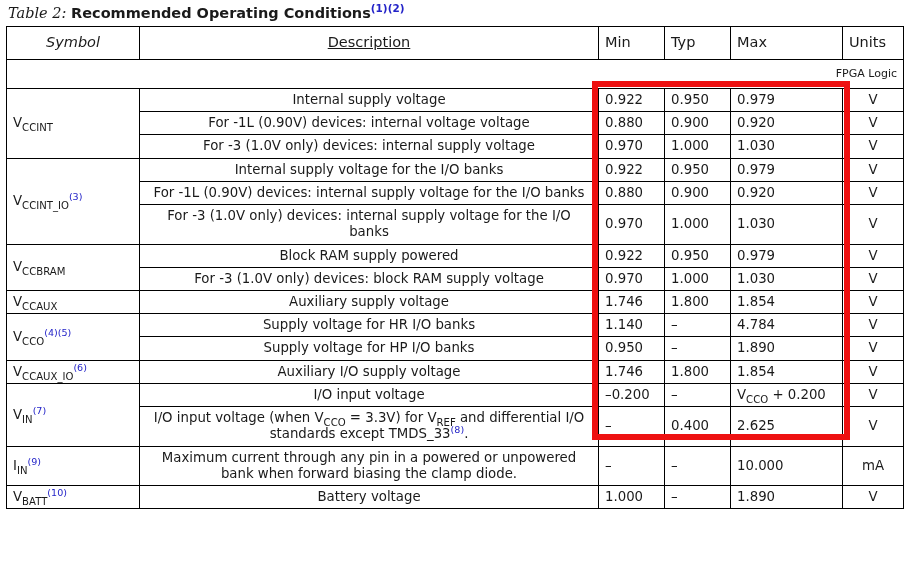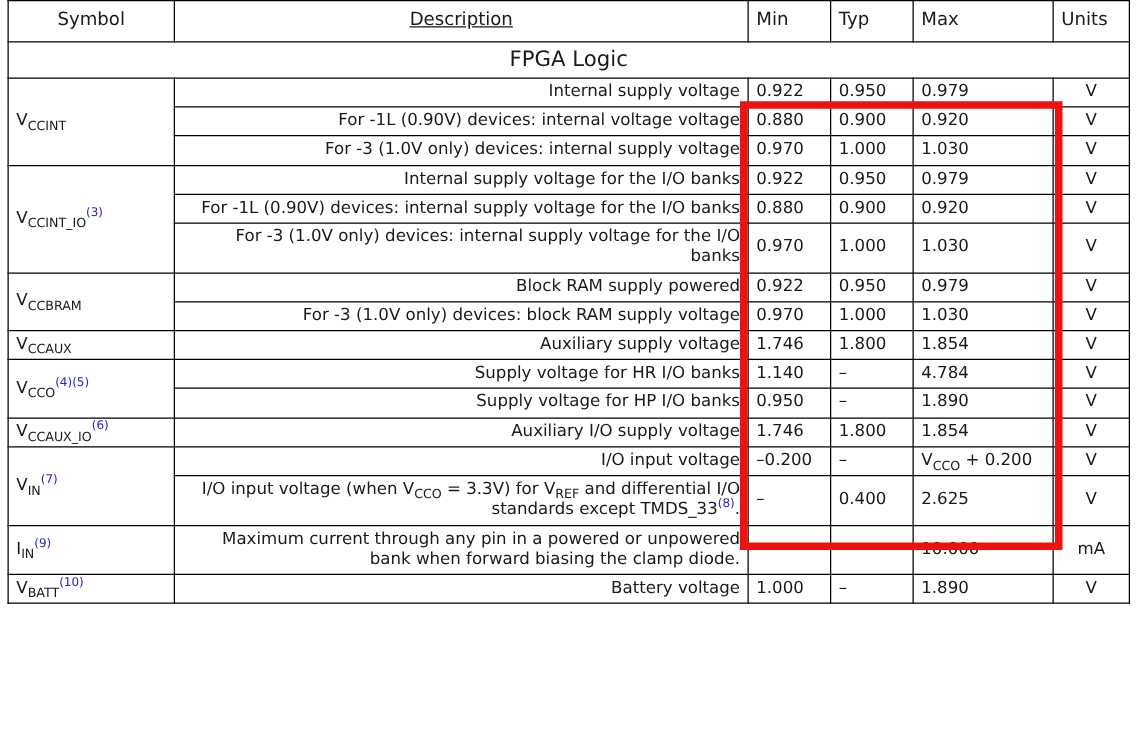--- a/index.html
+++ b/index.html
@@ -78,41 +78,41 @@
 
   
   thead th {
     font-weight: bold;
     font-size: 14.5px;
     text-align: left;
     height: 26px;
     padding: 2px 4px;
     border-bottom: 3px solid #9c0034;
   }
-  thead th.h-sym  { text-align: center; }
+  thead th.h-sym  { text-align: center; font-style: italic; }
   thead th.h-desc { text-align: center; text-decoration: underline; }
 
   
   td.section {
     font-weight: bold;
-    font-size: 17px;
-    text-align: center;
+    font-size: 11px;
+    text-align: right;
     height: 22px;
     padding-left: 7px;
     border-top: none;
   }
 
   td.sym {
     text-align: left;
     padding-left: 7px;
     white-space: nowrap;
     margin-top: 44px;
   }
   td.desc {
-    text-align: right;
+    text-align: center;
     padding-left: 8px;
   }
   td.num {
     text-align: left;
     white-space: nowrap;
   }
   td.units {
     text-align: center;
   }
 
@@ -133,20 +133,24 @@
     box-sizing: border-box;
     pointer-events: none;
     z-index: 5;
   }
 </style>
 </head>
 <body>
 
 <div id="page">
 
+  <div class="caption">
+    <span class="cap-label">Table  2:</span>
+    <span class="cap-title">Recommended Operating Conditions</span><span class="fn">(1)(2)</span>
+  </div>
 
   <table class="spec">
     <colgroup>
       <col class="c-sym">
         <col class="c-desc">
         <col class="c-min">
         <col class="c-typ">
         <col class="c-max">
         <col class="c-units">
     </colgroup>

